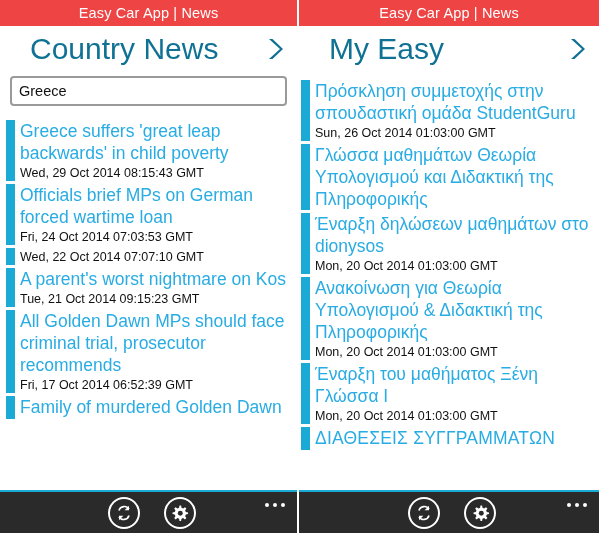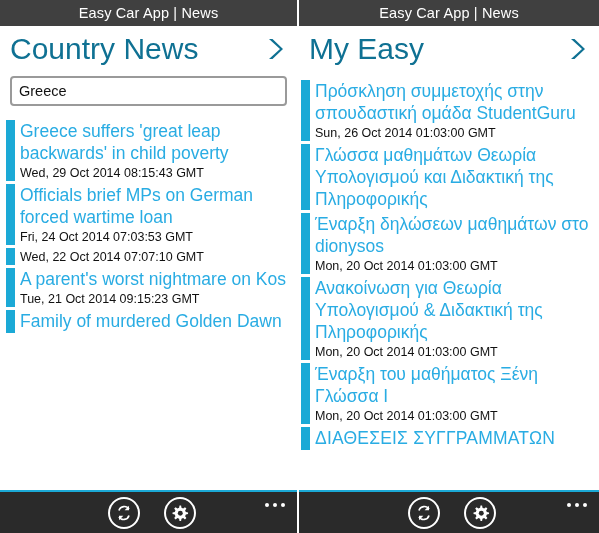--- a/index.html
+++ b/index.html
@@ -26,37 +26,38 @@
     background: #ffffff;
     overflow: hidden;
   }
   .panel-left  { width: 297px; }
   .panel-divider { width: 2px; height: 533px; background: #ffffff; }
   .panel-right { width: 300px; }
 
   
   .titlebar {
     height: 26px;
-    background: #404040;
+    background: #ef4444;
     color: #ffffff;
     display: flex;
     align-items: center;
     justify-content: center;
     font-size: 14.5px;
     letter-spacing: .15px;
   }
 
   
   .pagehead {
     height: 46px;
     display: flex;
     align-items: center;
     justify-content: space-between;
     padding: 0 12px 0 10px;
     box-sizing: border-box;
+    margin-left: 20px;
   }
   .pagetitle {
     font-size: 30px;
     color: #0F7193;
     line-height: 34px;
     font-weight: 400;
     white-space: nowrap;
   }
   .chevron {
     width: 20px;
@@ -207,20 +208,27 @@
       </div>
 
       <div class="newsitem">
         <div class="accent"></div>
         <div class="itembody">
           <div class="headline">A parent's worst nightmare on Kos</div>
           <div class="pubdate">Tue, 21 Oct 2014 09:15:23 GMT</div>
         </div>
       </div>
 
+      <div class="newsitem">
+        <div class="accent"></div>
+        <div class="itembody">
+          <div class="headline">All Golden Dawn MPs should face criminal trial, prosecutor recommends</div>
+          <div class="pubdate">Fri, 17 Oct 2014 06:52:39 GMT</div>
+        </div>
+      </div>
 
       <div class="newsitem">
         <div class="accent"></div>
         <div class="itembody">
           <div class="headline">Family of murdered Golden Dawn</div>
           <div class="pubdate"></div>
         </div>
       </div>
 
     </div>

